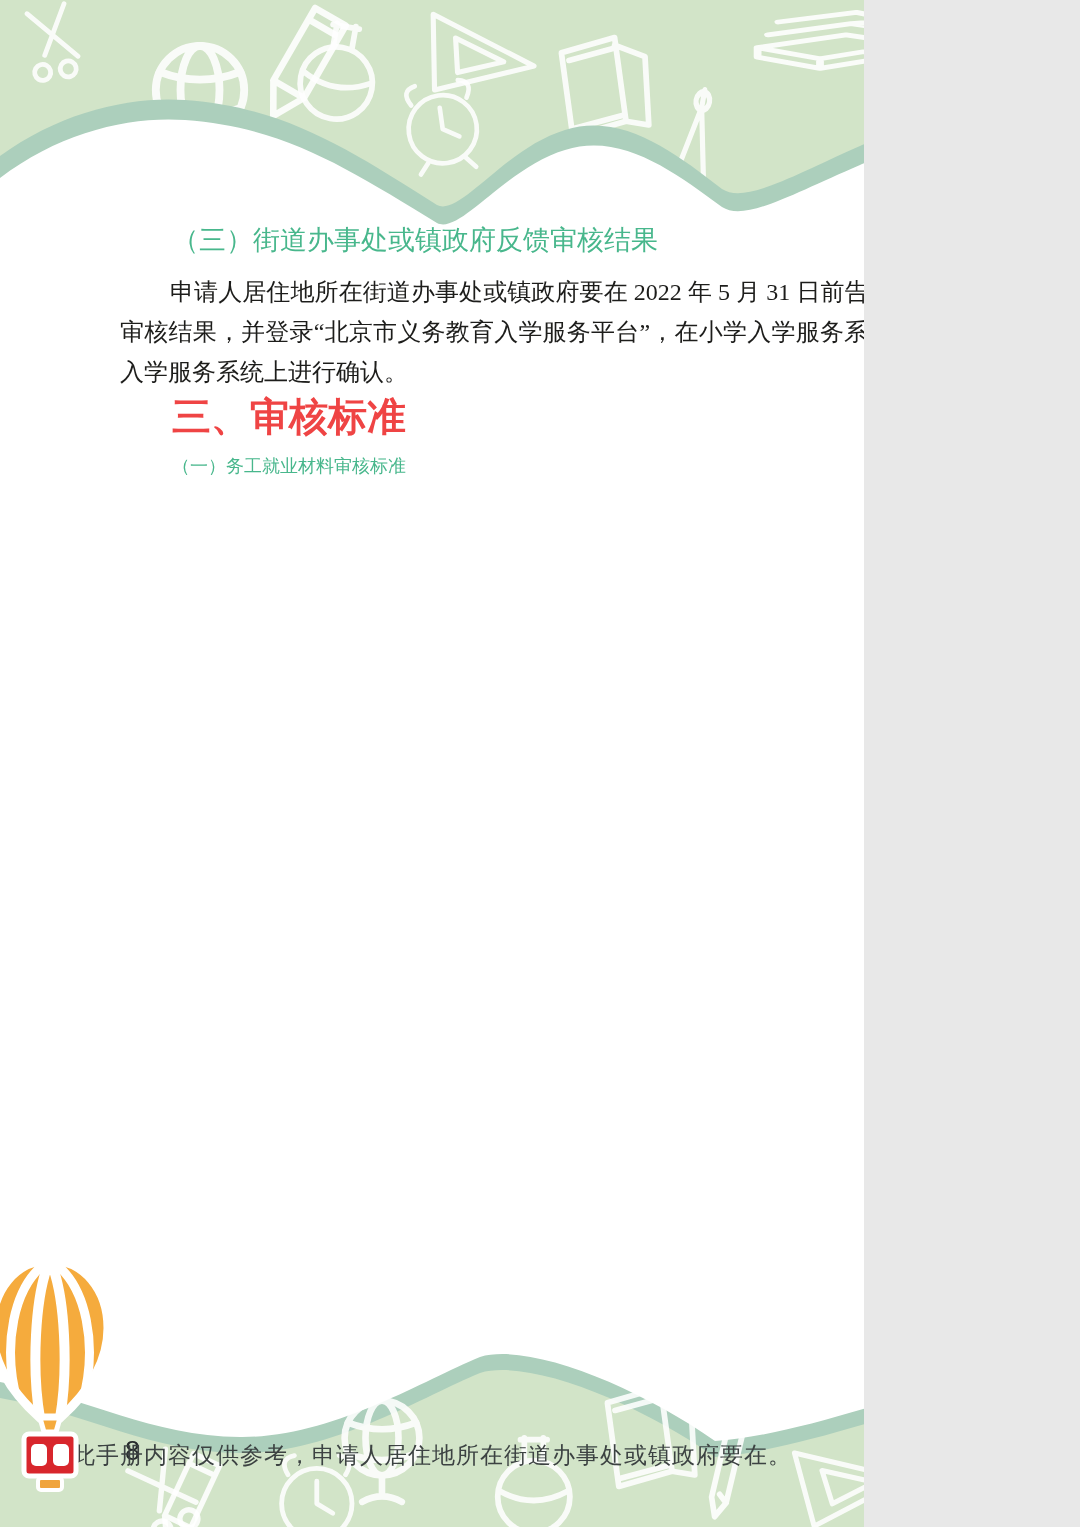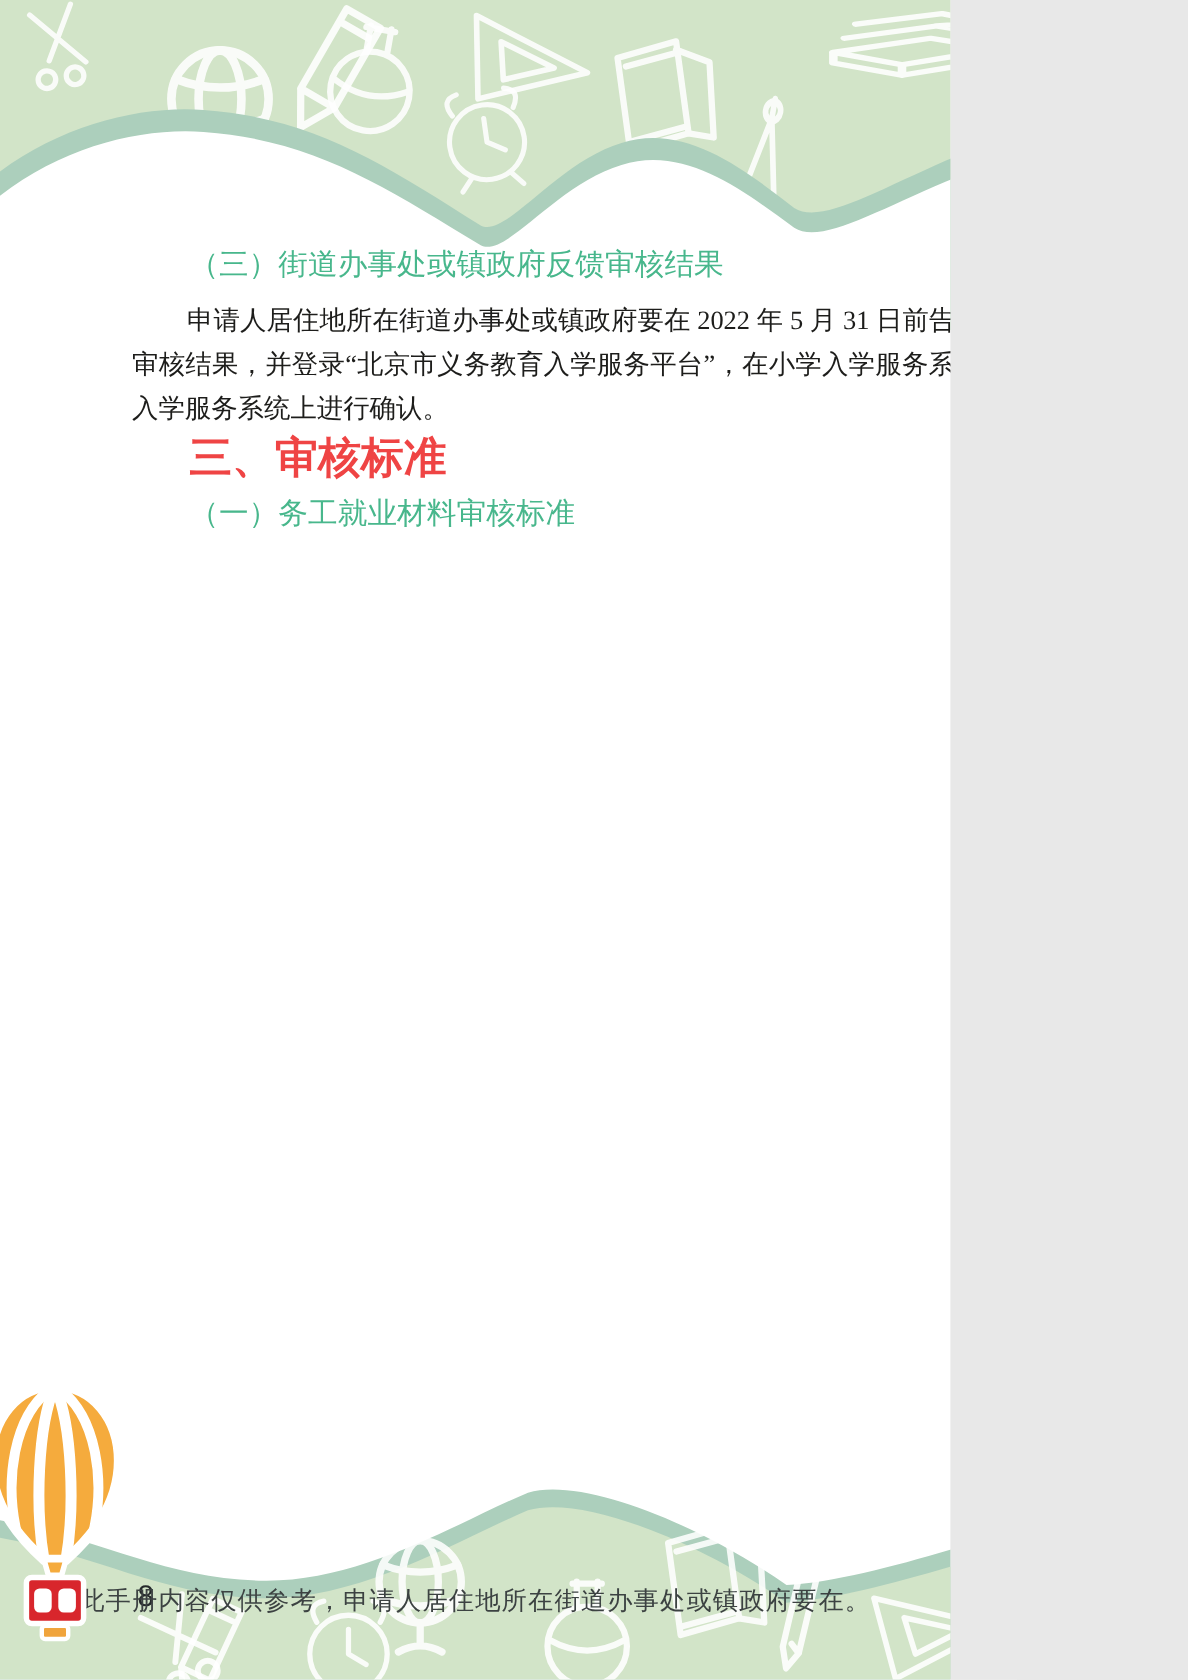--- a/index.html
+++ b/index.html
@@ -9,21 +9,21 @@
   .deco{position:absolute;left:0;width:1080px;pointer-events:none;}
   #top-deco{top:0;height:300px;}
   #bottom-deco{top:1230px;height:297px;}
   .doodle{stroke:#ffffff;fill:none;stroke-width:3;stroke-linecap:round;stroke-linejoin:round;opacity:.88;}
   .content{position:absolute;top:224px;left:120px;width:845px;color:#1d1d1b;}
   .h-green{font-family:"Liberation Sans","DejaVu Sans",sans-serif;color:#48b78c;
            font-size:27px;line-height:32px;font-weight:500;margin:0 0 16px 52px;}
   .h-part{font-family:"Liberation Sans","DejaVu Sans",sans-serif;color:#ef4444;
           font-size:39px;line-height:34px;font-weight:700;margin:8px 0 16px 52px;}
   .h-sub{font-family:"Liberation Sans","DejaVu Sans",sans-serif;color:#48b78c;
-         font-size:27px;line-height:32px;font-weight:500;margin:0 0 14px 52px;}
+         font-size:18px;line-height:32px;font-weight:500;margin:0 0 14px 52px;}
   p.body{font-size:24px;line-height:40px;margin:0;text-indent:50px;text-align:justify;}
   p.item{margin-bottom:12px;}
   .footer-note{position:absolute;top:1440px;left:0;width:100%;text-align:center;
                font-size:23px;color:#3c4242;letter-spacing:1px;}
   .page-num{position:absolute;top:1436px;left:125px;font-size:27px;color:#25292b;
             font-family:"Liberation Sans","DejaVu Sans",sans-serif;}
   #balloon{position:absolute;left:-22px;top:1252px;}
 </style>
 </head>
 <body>

